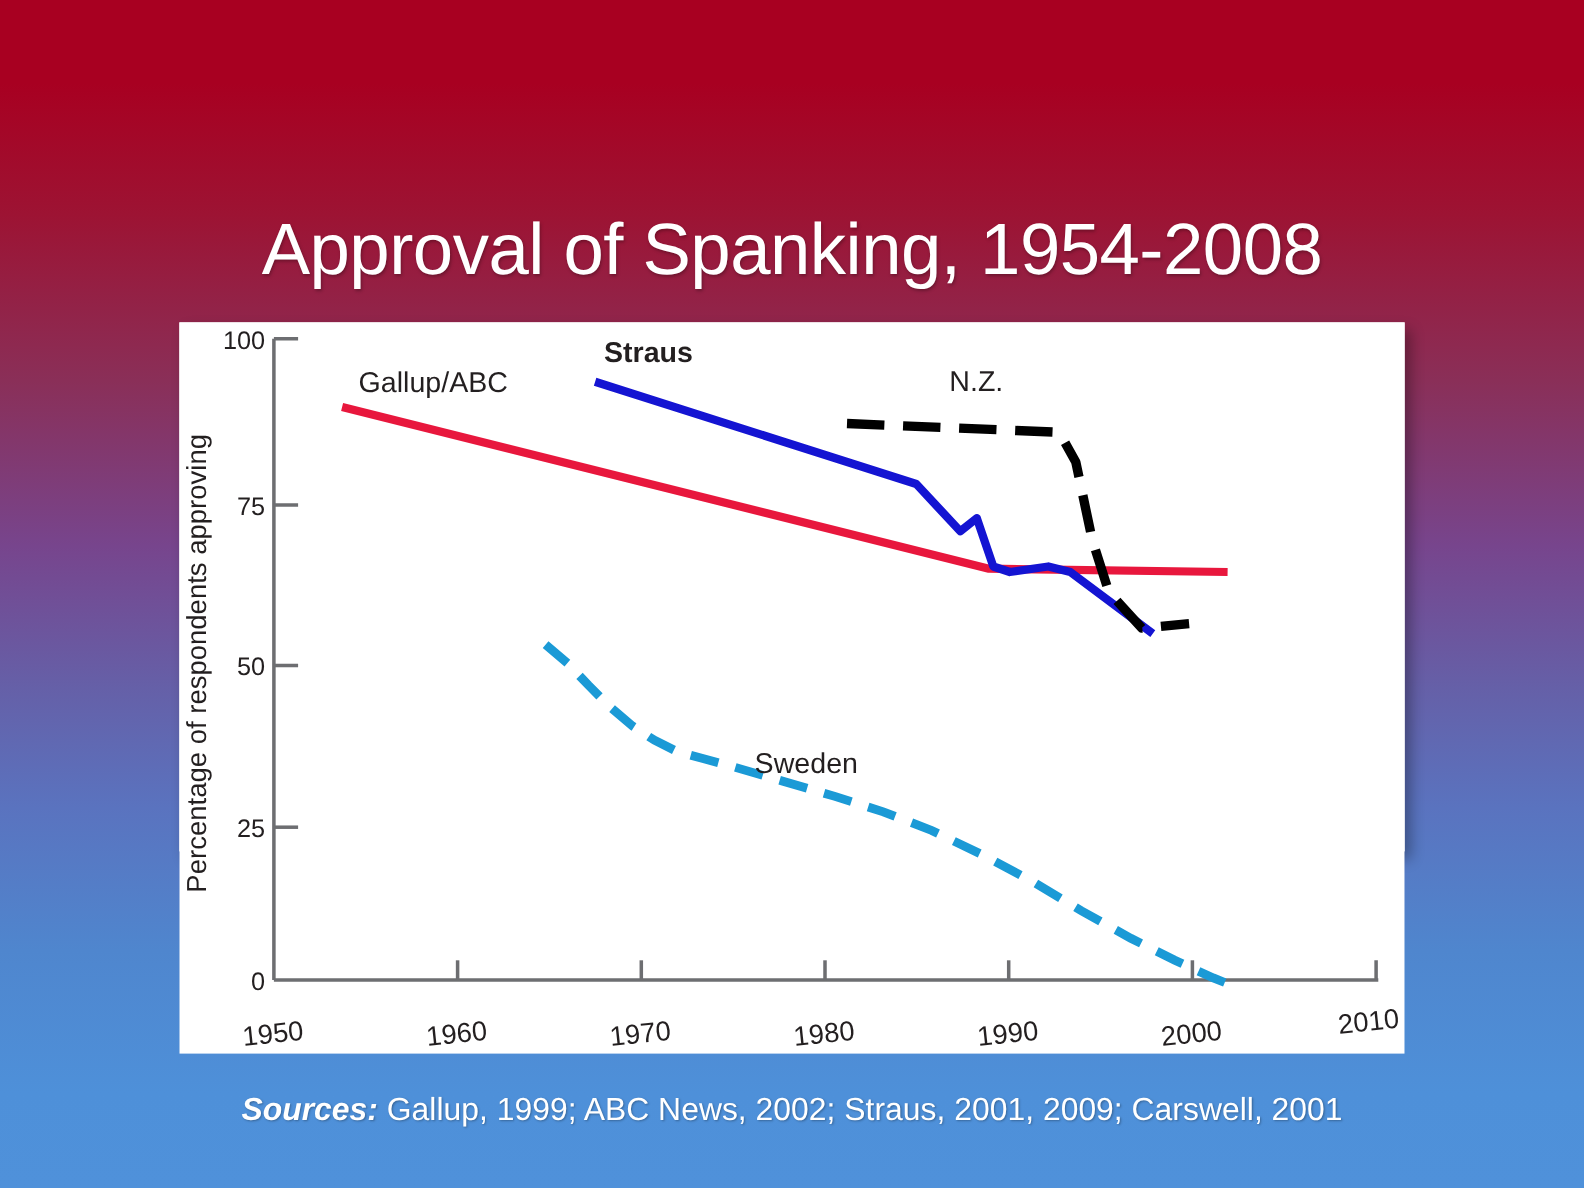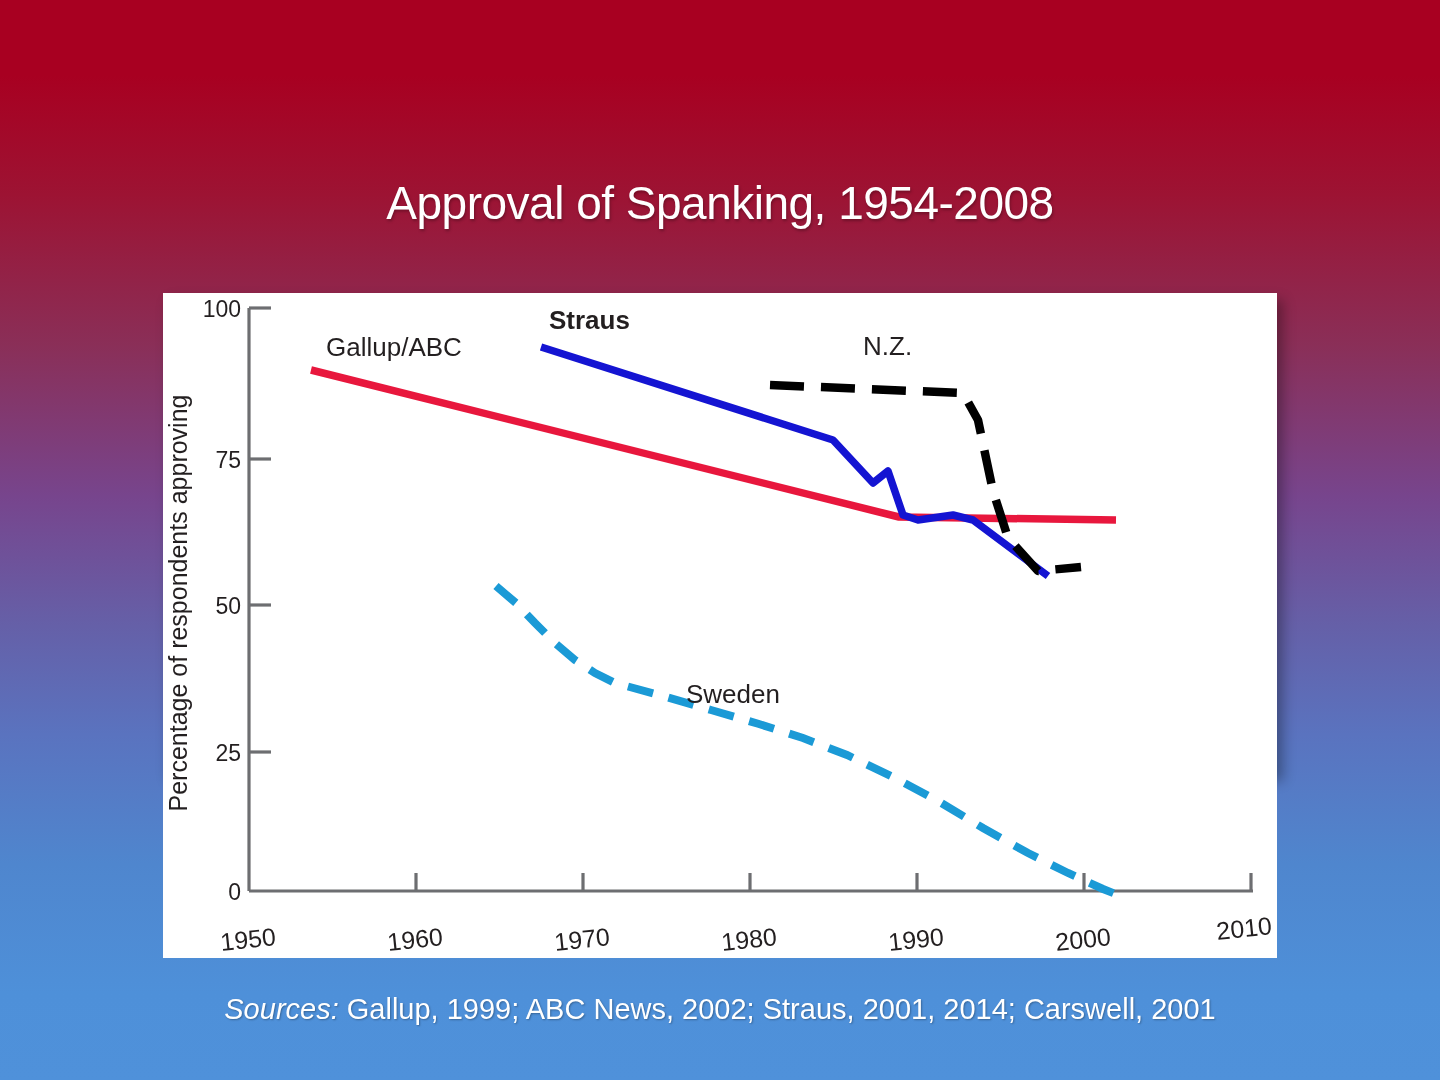--- a/index.html
+++ b/index.html
@@ -30,21 +30,21 @@
     overflow: hidden;
   }
   #slide-title {
     position: absolute;
     left: 0;
     top: 148px;
     width: 1440px;
     text-align: center;
     color: #ffffff;
     font-family: "Liberation Sans", sans-serif;
-    font-size: 46px;
+    font-size: 66px;
     font-weight: normal;
     letter-spacing: -0.5px;
     line-height: 1.05;
     text-shadow: 1px 2px 3px rgba(0,0,0,0.28);
     white-space: nowrap;
   }
   #chart-panel {
     position: absolute;
     left: 163px;
     top: 293px;
@@ -68,20 +68,21 @@
     width: 1440px;
     text-align: center;
     color: #ffffff;
     font-size: 29px;
     font-family: "Liberation Sans", sans-serif;
     text-shadow: 1px 1px 2px rgba(0,0,0,0.3);
     white-space: nowrap;
   }
   #sources .src-lead {
     font-style: italic;
+    font-weight: bold;
   }
   .ax-text {
     font-family: "Liberation Sans", sans-serif;
     fill: #231f20;
   }
   .tick-lbl { font-size: 23px; }
   .xtick-lbl { font-size: 25px; }
   .axis-title { font-size: 25px; }
   .series-lbl { font-size: 26px; }
 </style>
@@ -145,15 +146,15 @@
       <path d="M 607 92 L 800 100 L 815 127 L 830 198 L 845 245 L 875 278 L 918 274" fill="none" stroke="#000000" stroke-width="8.5" stroke-linejoin="round" stroke-linecap="butt" stroke-dasharray="34 17"></path>
 
       <text class="ax-text series-lbl" x="163" y="63" fill="#e8173d">Gallup/ABC</text>
       <text class="ax-text series-lbl" x="386" y="36" fill="#1414d2" font-weight="bold">Straus</text>
       <text class="ax-text series-lbl" x="700" y="62" fill="#231f20">N.Z.</text>
       <text class="ax-text series-lbl" x="523" y="410" fill="#1b9ad6">Sweden</text>
 
     </svg>
   </div>
 
-  <div id="sources"><span class="src-lead">Sources:</span><span> Gallup, 1999; ABC News, 2002; Straus, 2001, 2014; Carswell, 2001</span></div>
+  <div id="sources"><span class="src-lead">Sources:</span><span> Gallup, 1999; ABC News, 2002; Straus, 2001, 2009; Carswell, 2001</span></div>
 
 </div>
 
 </body></html>

